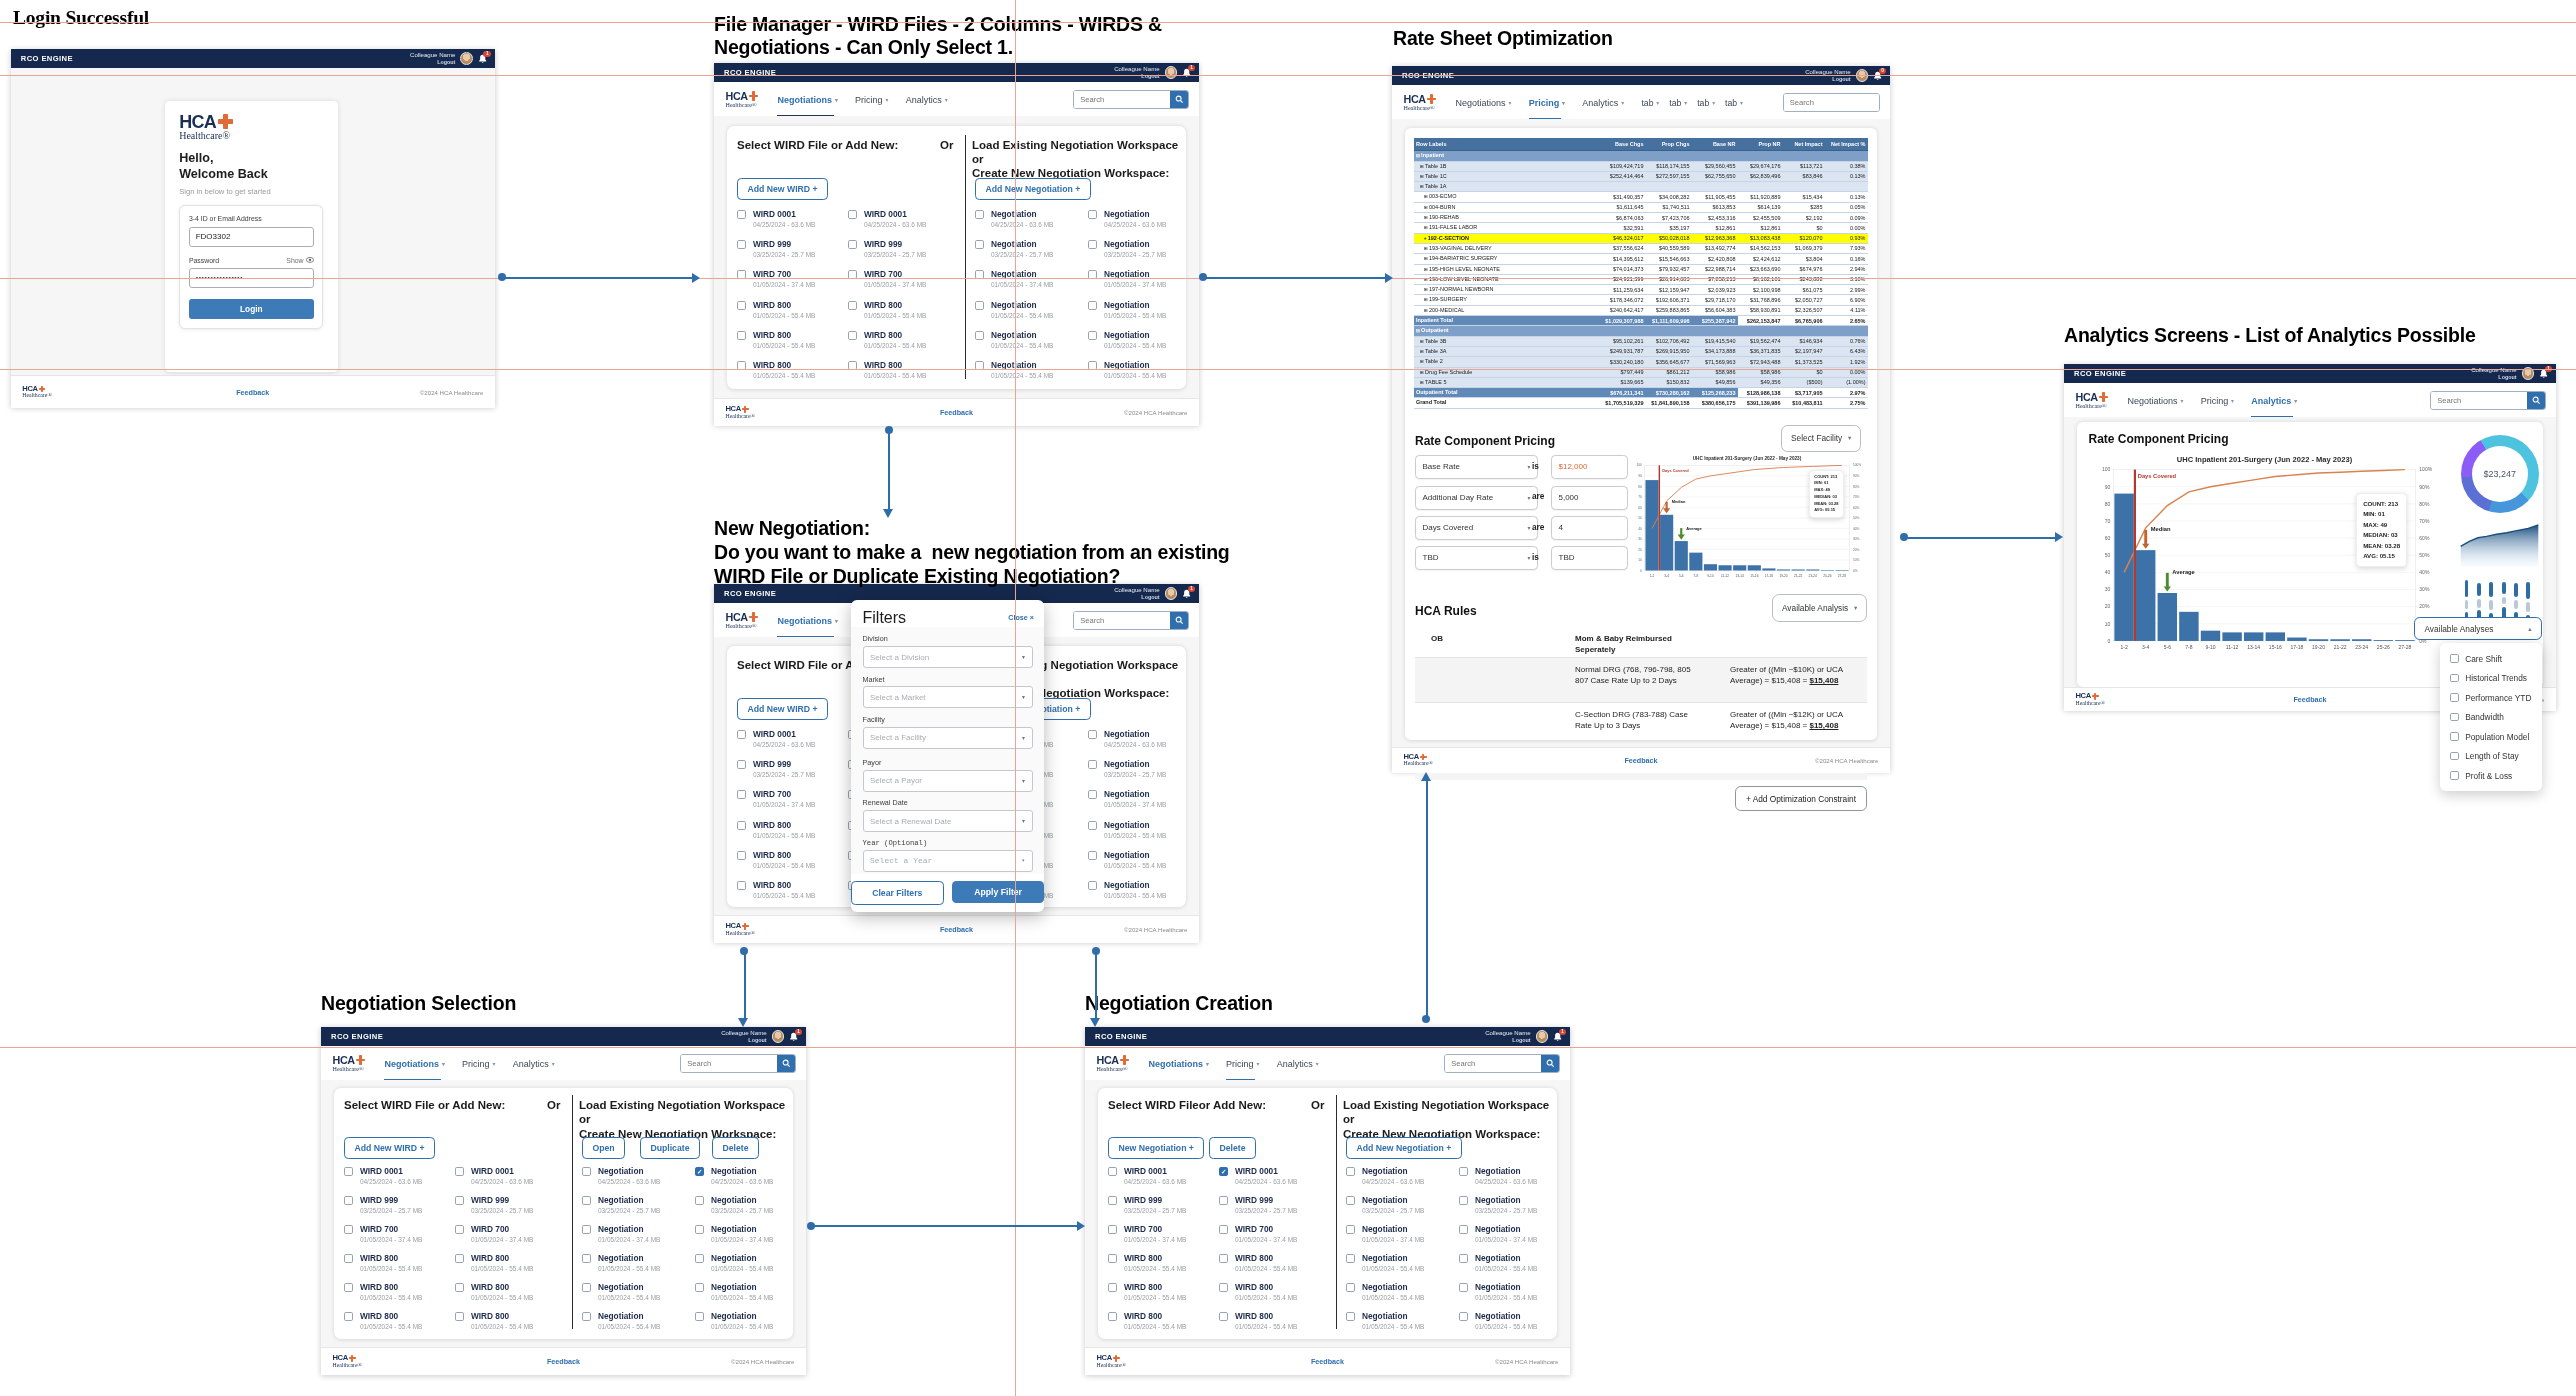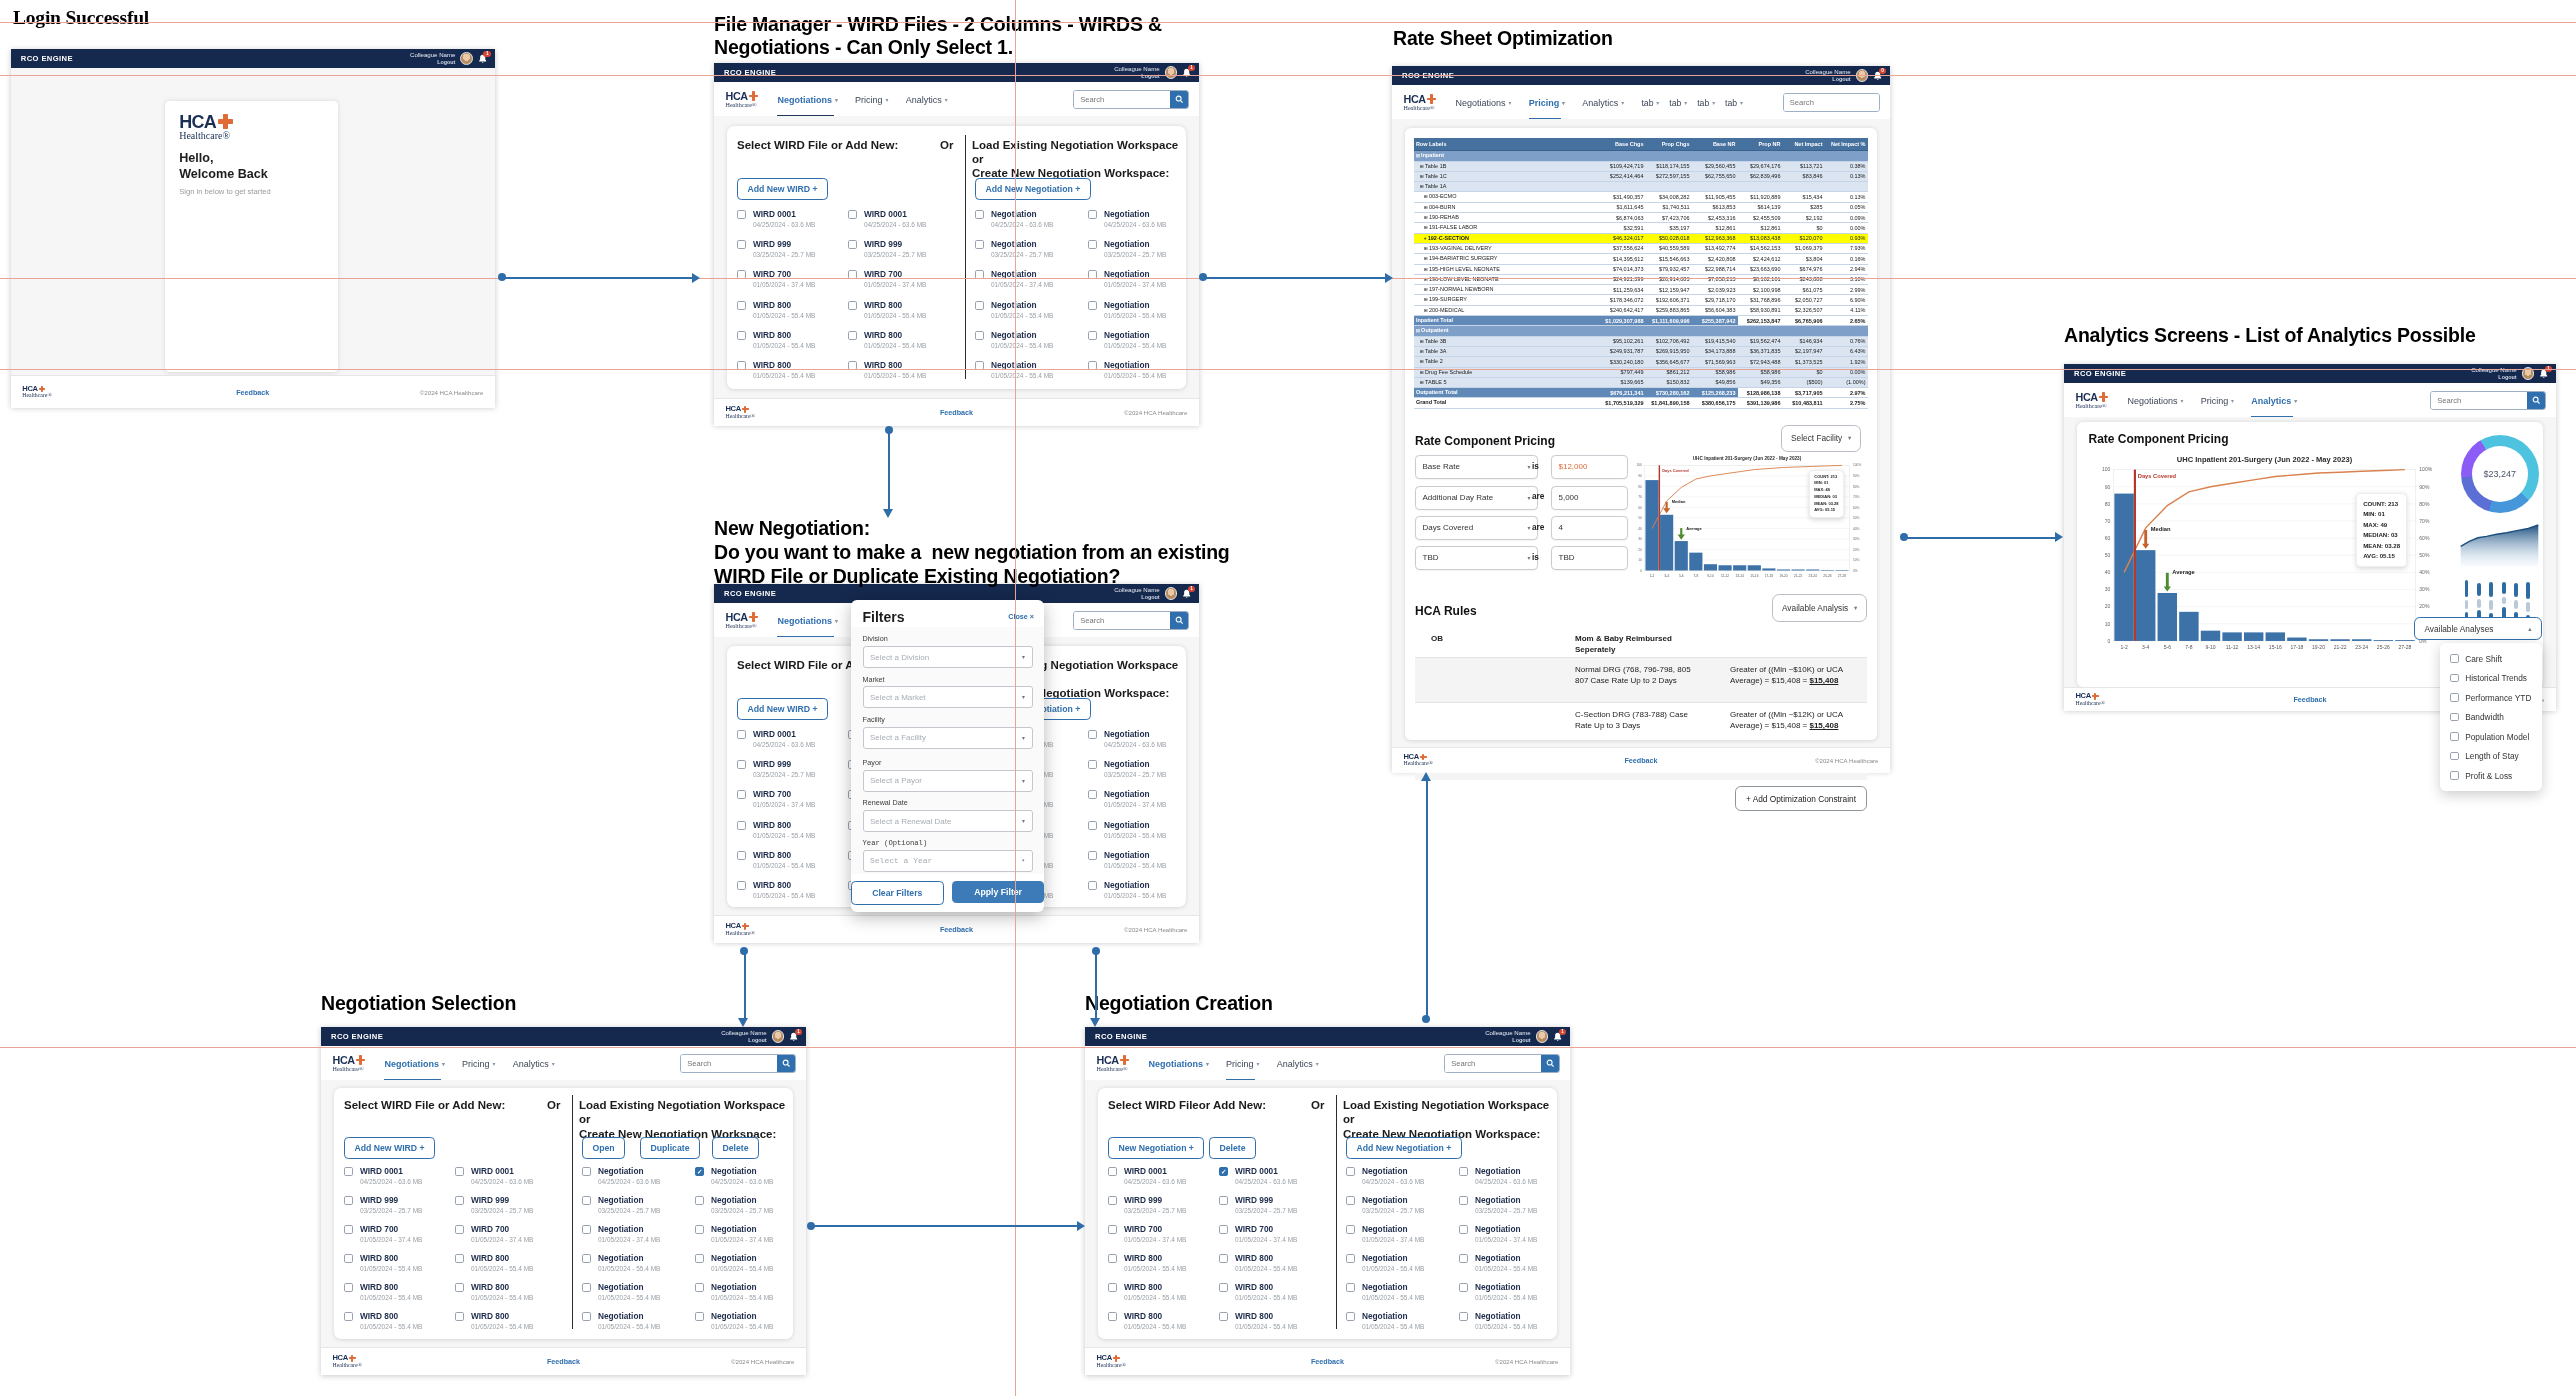--- a/index.html
+++ b/index.html
@@ -128,20 +128,36 @@
               <span class="cross" style="width: 14.4px; height: 14.4px;">
                 <i style="left: 5px; top: 0px; width: 4.5px; height: 14.4px;"></i>
                 <i style="left: 0px; top: 5px; width: 14.4px; height: 4.5px;"></i>
               </span>
             </div>
             <span style="font-family: &quot;Liberation Serif&quot;, serif; font-size: 10px; color: rgb(27, 47, 85); margin-top: 0.7px;">Healthcare®</span>
           </div>
           <div style="margin-top: 10px; font-size: 12.6px; font-weight: bold; color: rgb(29, 29, 31);">Hello,</div>
           <div style="font-size: 12.6px; font-weight: bold; color: rgb(29, 29, 31); margin-top: 2.2px;">Welcome Back</div>
           <div style="font-size: 7.6px; color: rgb(154, 154, 154); margin-top: 5.8px;">Sign in below to get started</div>
+          <div style="margin-top: 8.7px; border: 0.7px solid rgb(227, 227, 227); border-radius: 5.8px; box-shadow: rgba(0, 0, 0, 0.08) 0px 0.7px 3.6px; padding: 9.4px 8.7px; background: rgb(255, 255, 255);">
+            <div style="font-size: 6.9px; color: rgb(61, 61, 61);">3-4 ID or Email Address</div>
+            <div style="margin-top: 4.3px; height: 18px; border: 0.7px solid rgb(169, 173, 179); border-radius: 2.9px; display: flex; align-items: center; padding: 0px 5.8px; font-size: 8px; color: rgb(34, 34, 34);">FDO3302</div>
+            <div style="display: flex; align-items: center; margin-top: 10px;">
+              <div style="font-size: 6.9px; color: rgb(61, 61, 61);">Password</div>
+              <div style="margin-left: auto; display: flex; align-items: center; gap: 2.2px;">
+                <span style="font-size: 6.9px; color: rgb(110, 110, 110);">Show</span>
+                <svg width="8" height="5.8" viewBox="0 0 11 8">
+                  <ellipse cx="5.5" cy="4" rx="5" ry="3.4" fill="none" stroke="#555" stroke-width="1"></ellipse>
+                  <circle cx="5.5" cy="4" r="1.5" fill="#555"></circle>
+                </svg>
+              </div>
+            </div>
+            <div style="margin-top: 4.3px; height: 18px; border: 0.7px solid rgb(169, 173, 179); border-radius: 2.9px; display: flex; align-items: center; padding: 0px 5.8px; font-size: 6.5px; letter-spacing: 0.7px; color: rgb(51, 51, 51);">••••••••••••••••</div>
+            <div style="margin-top: 11.5px; height: 19.5px; background: rgb(61, 122, 184); border-radius: 2.9px; display: flex; align-items: center; justify-content: center; color: rgb(255, 255, 255); font-size: 8.3px; font-weight: bold; cursor: pointer;">Login</div>
+          </div>
         </div>
       </div>
       <div class="screen-footer" style="top: 326px; height: 32px;">
         <div class="logo">
           <div class="logo-top">
             <span class="logo-hca" style="font-size: 7.6px;">HCA</span>
             <span class="cross" style="width: 6.5px; height: 6.5px;">
               <i style="left: 2.2px; top: 0px; width: 2px; height: 6.5px;"></i>
               <i style="left: 0px; top: 2.2px; width: 6.5px; height: 2px;"></i>
             </span>
@@ -1375,21 +1391,21 @@
             </span>
           </div>
           <span class="logo-hc" style="font-size: 5.8px; margin-top: 0.7px;">Healthcare®</span>
         </div>
         <div class="sf-feedback">Feedback</div>
         <div class="sf-copy">©2024 HCA Healthcare</div>
       </div>
     </div>
     <div class="modal" style="left: 851px; top: 600px; width: 193px; height: 312px;">
       <div style="position: absolute; left: 11.5px; right: 10px; top: 8.7px; display: flex; align-items: center;">
-        <div style="font-size: 14px; font-weight: bold; color: rgb(28, 28, 28);">Filters</div>
+        <div style="font-size: 16px; font-weight: normal; color: rgb(28, 28, 28);">Filters</div>
         <div style="margin-left: auto; font-size: 7.2px; font-weight: bold; color: rgb(47, 111, 174); cursor: pointer;">Close ×</div>
       </div>
       <div style="position: absolute; inset: 27px 0px 38px; background: rgb(250, 250, 250); padding: 7.2px 11.5px; box-sizing: border-box;">
         <div style="margin-bottom: 6.5px;">
           <div style="display: flex; gap: 4.3px;">
             <span class="f-label">Division</span>
           </div>
           <div class="f-select">
             <span>Select a Division</span>
             <span class="caret">▾</span>

